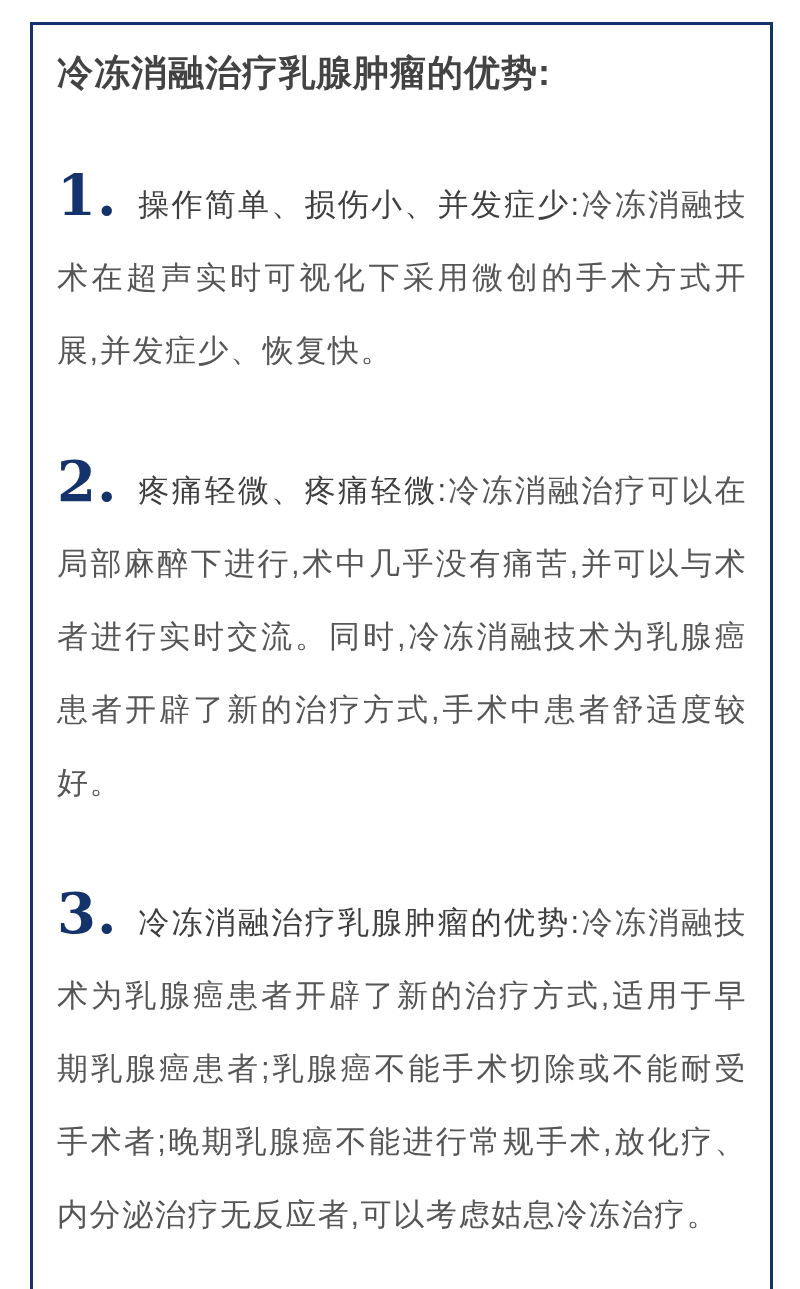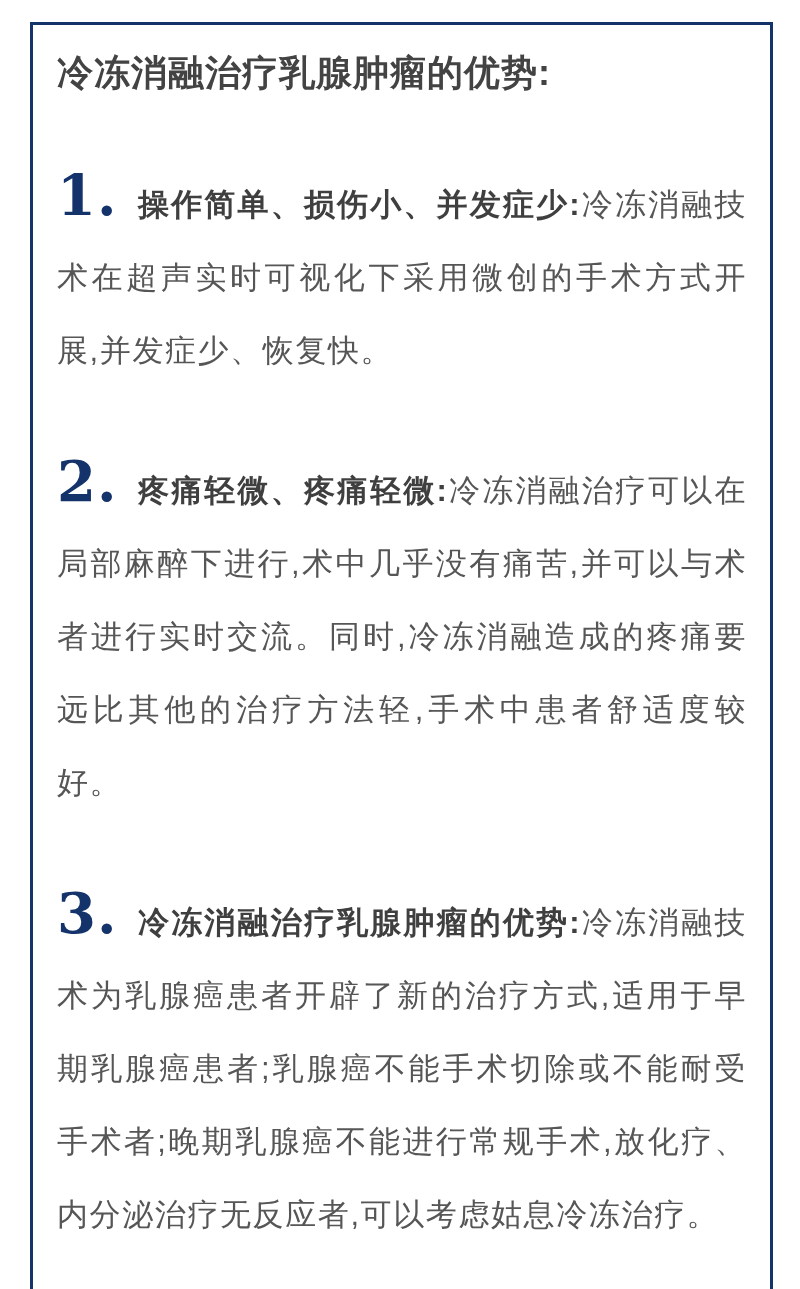--- a/index.html
+++ b/index.html
@@ -58,21 +58,21 @@
     font-family: "DejaVu Serif", serif;
     font-weight: bold;
     font-size: 56px;
     line-height: 1;
     color: #14336b;
     letter-spacing: 1px;
     margin-right: 20px;
     vertical-align: baseline;
   }
   .item-lead {
-    font-weight: bold;
+    font-weight: normal;
     color: #3f3f3f;
   }
   .item-body {
     font-weight: normal;
     color: #565656;
   }
 </style>
 </head>
 <body>
 
@@ -80,21 +80,21 @@
   <div class="frame"></div>
   <div class="content">
 
     <h1 class="doc-title">冷冻消融治疗乳腺肿瘤的优势:</h1>
 
     <p class="item item-first">
       <span class="item-number">1.</span><span class="item-lead">操作简单、损伤小、并发症少:</span><span class="item-body">冷冻消融技术在超声实时可视化下采用微创的手术方式开展,并发症少、恢复快。</span>
     </p>
 
     <p class="item">
-      <span class="item-number">2.</span><span class="item-lead">疼痛轻微、疼痛轻微:</span><span class="item-body">冷冻消融治疗可以在局部麻醉下进行,术中几乎没有痛苦,并可以与术者进行实时交流。同时,冷冻消融造成的疼痛要远比其他的治疗方法轻,手术中患者舒适度较好。</span>
+      <span class="item-number">2.</span><span class="item-lead">疼痛轻微、疼痛轻微:</span><span class="item-body">冷冻消融治疗可以在局部麻醉下进行,术中几乎没有痛苦,并可以与术者进行实时交流。同时,冷冻消融技术为乳腺癌患者开辟了新的治疗方式,手术中患者舒适度较好。</span>
     </p>
 
     <p class="item">
       <span class="item-number">3.</span><span class="item-lead">冷冻消融治疗乳腺肿瘤的优势:</span><span class="item-body">冷冻消融技术为乳腺癌患者开辟了新的治疗方式,适用于早期乳腺癌患者;乳腺癌不能手术切除或不能耐受手术者;晚期乳腺癌不能进行常规手术,放化疗、内分泌治疗无反应者,可以考虑姑息冷冻治疗。</span>
     </p>
 
   </div>
 </div>
 
 </body></html>

